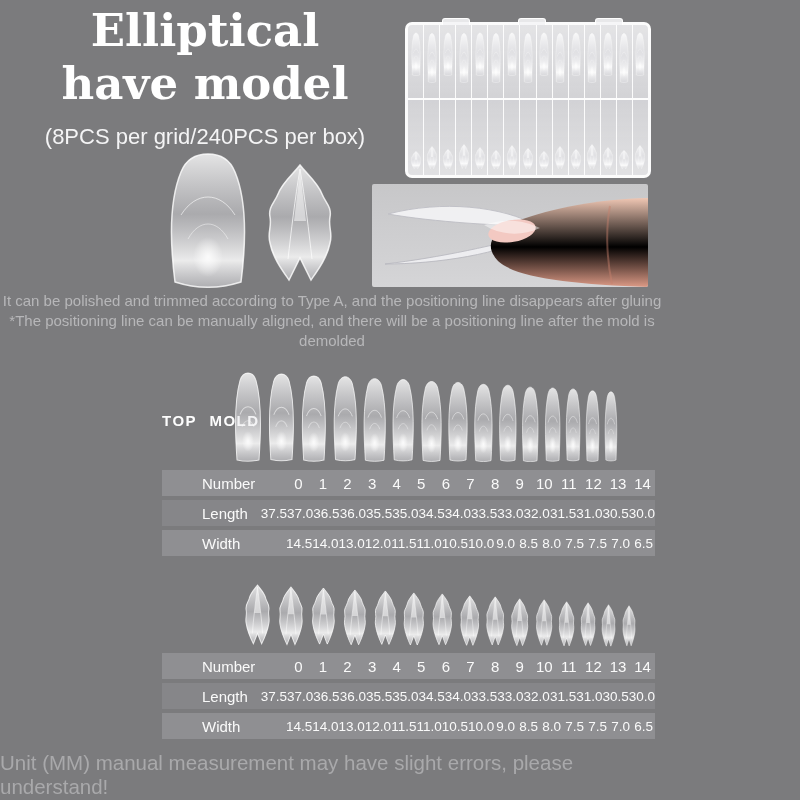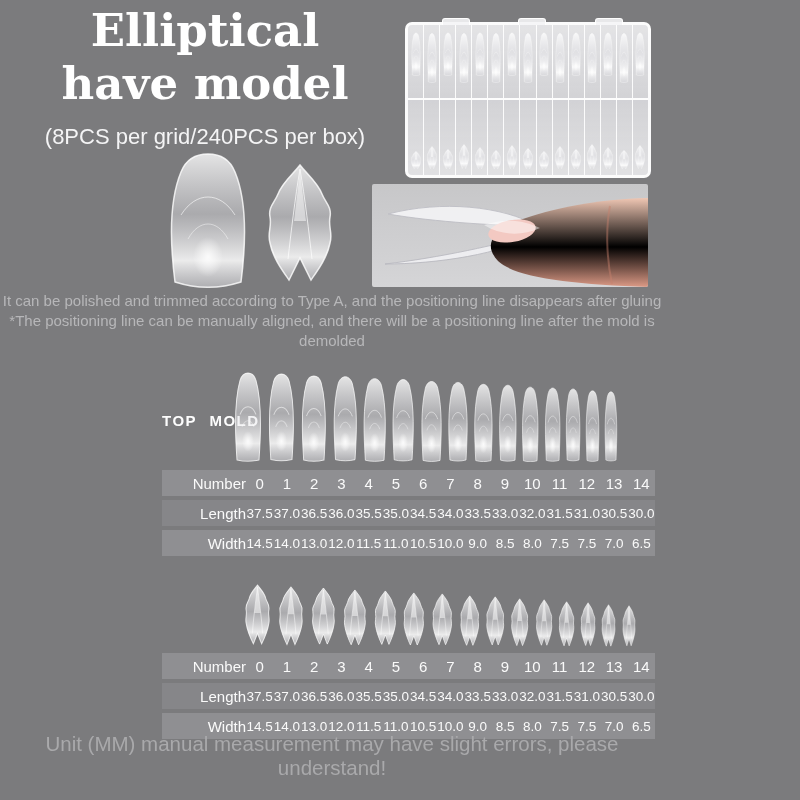--- a/index.html
+++ b/index.html
@@ -49,26 +49,26 @@
   .row-top-nails{left:233px;top:366px;height:96px;}
   .row-bottom-arches{left:242px;top:584px;height:66px;gap:3px;}
 
   
   .spec-table{position:absolute;left:162px;width:493px;}
   .table-top{top:470px;}
   .table-bottom{top:653px;}
   .t-row{display:flex;align-items:center;height:26px;margin-bottom:4px;color:#fafafa;}
   .t-light{background:var(--row-light);}
   .t-mid{background:var(--row-mid);}
-  .t-row .lbl{width:84px;text-align:right;font-size:15px;}
+  .t-row .lbl{width:84px;text-align:left;font-size:15px;margin-left:40px;}
   .t-row .val{flex:1;text-align:center;font-size:13.5px;}
   .t-num .val{font-size:15px;}
 
   
-  .footer{position:absolute;left:0;right:0;top:732px;text-align:center;
+  .footer{position:absolute;left:0;right:0;top:751px;text-align:left;
           font-size:20.5px;color:var(--footer);}
 </style>
 </head>
 <body>
 
 <svg width="0" height="0" style="position:absolute">
   <defs>
     <linearGradient id="ng" x1="0" y1="0" x2="0" y2="1">
       <stop offset="0" stop-color="#ffffff" stop-opacity="0.8"></stop>
       <stop offset="0.45" stop-color="#e4e4e8" stop-opacity="0.45"></stop>

